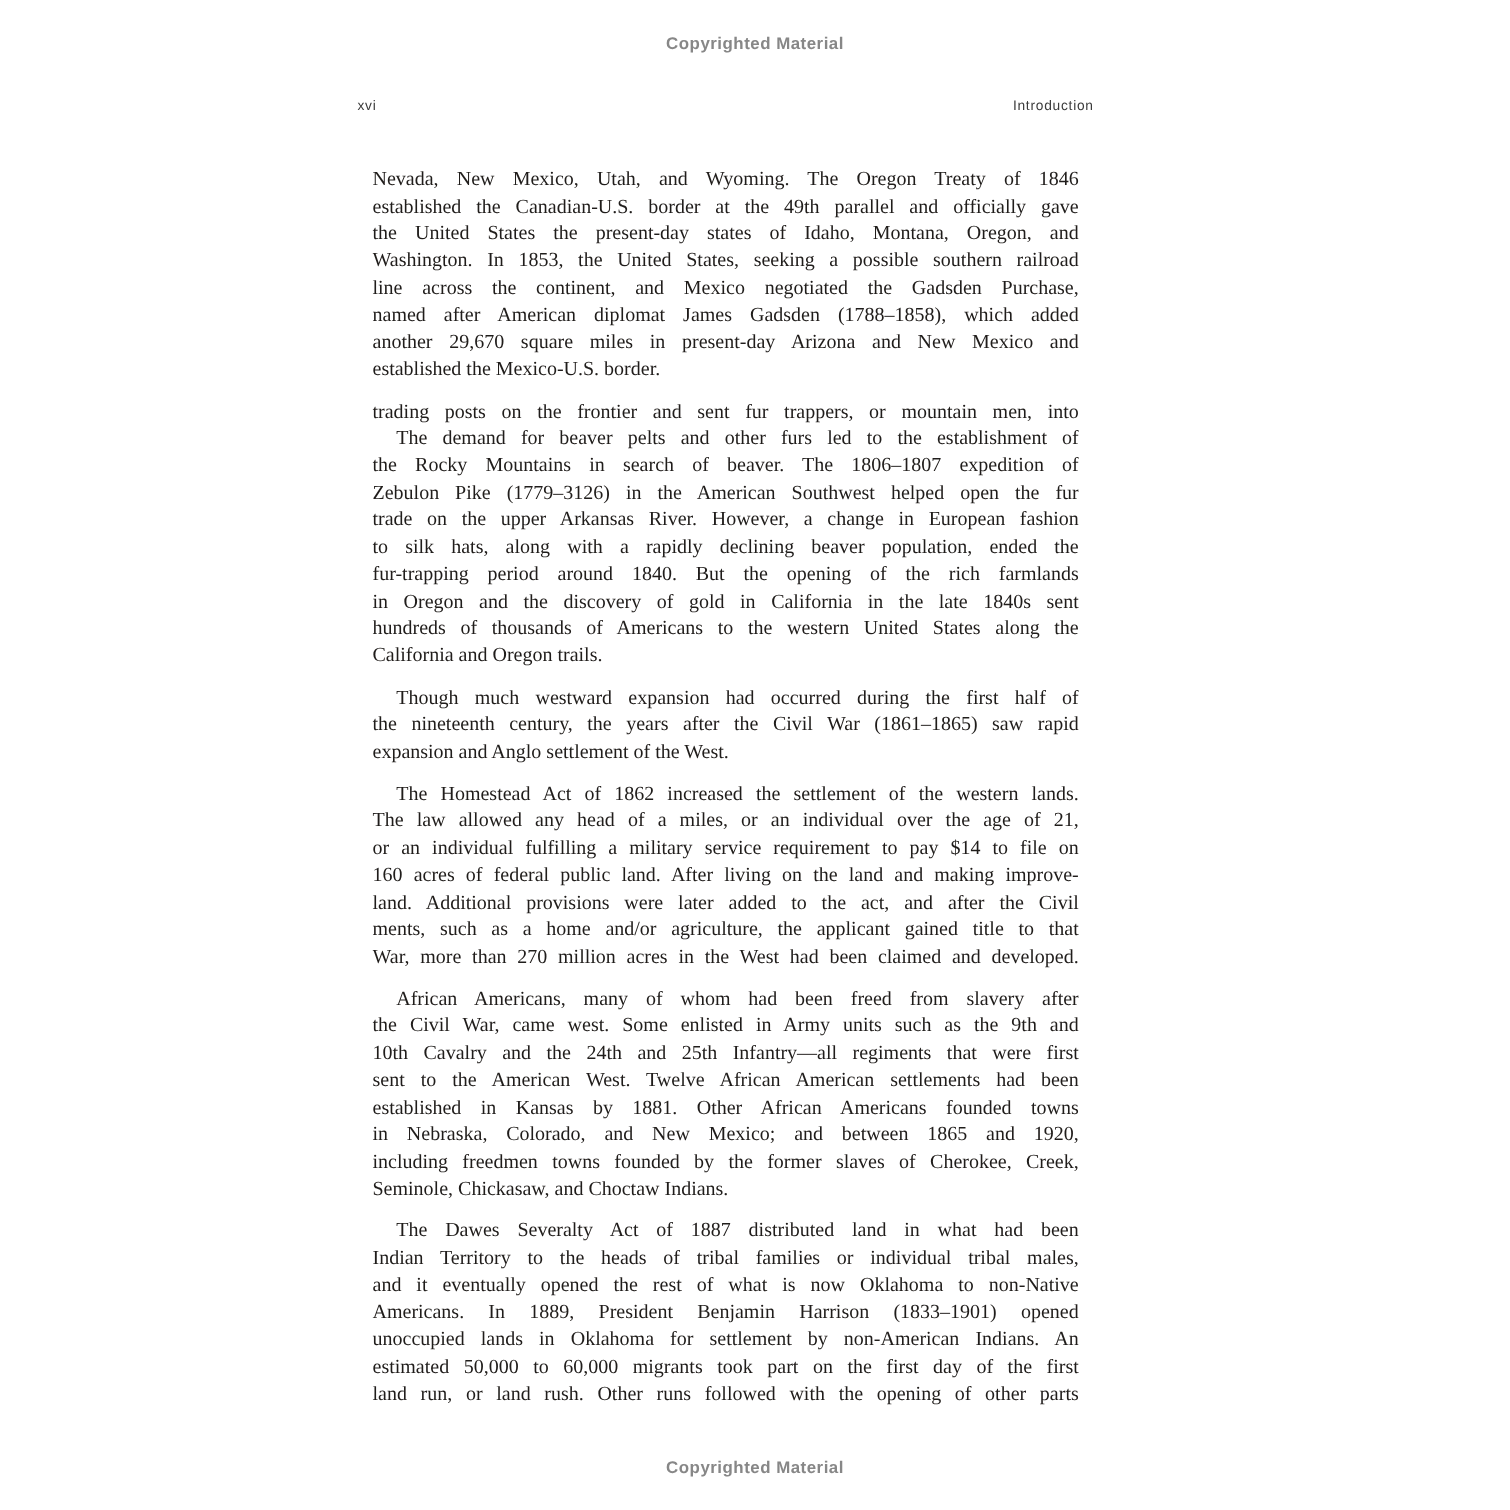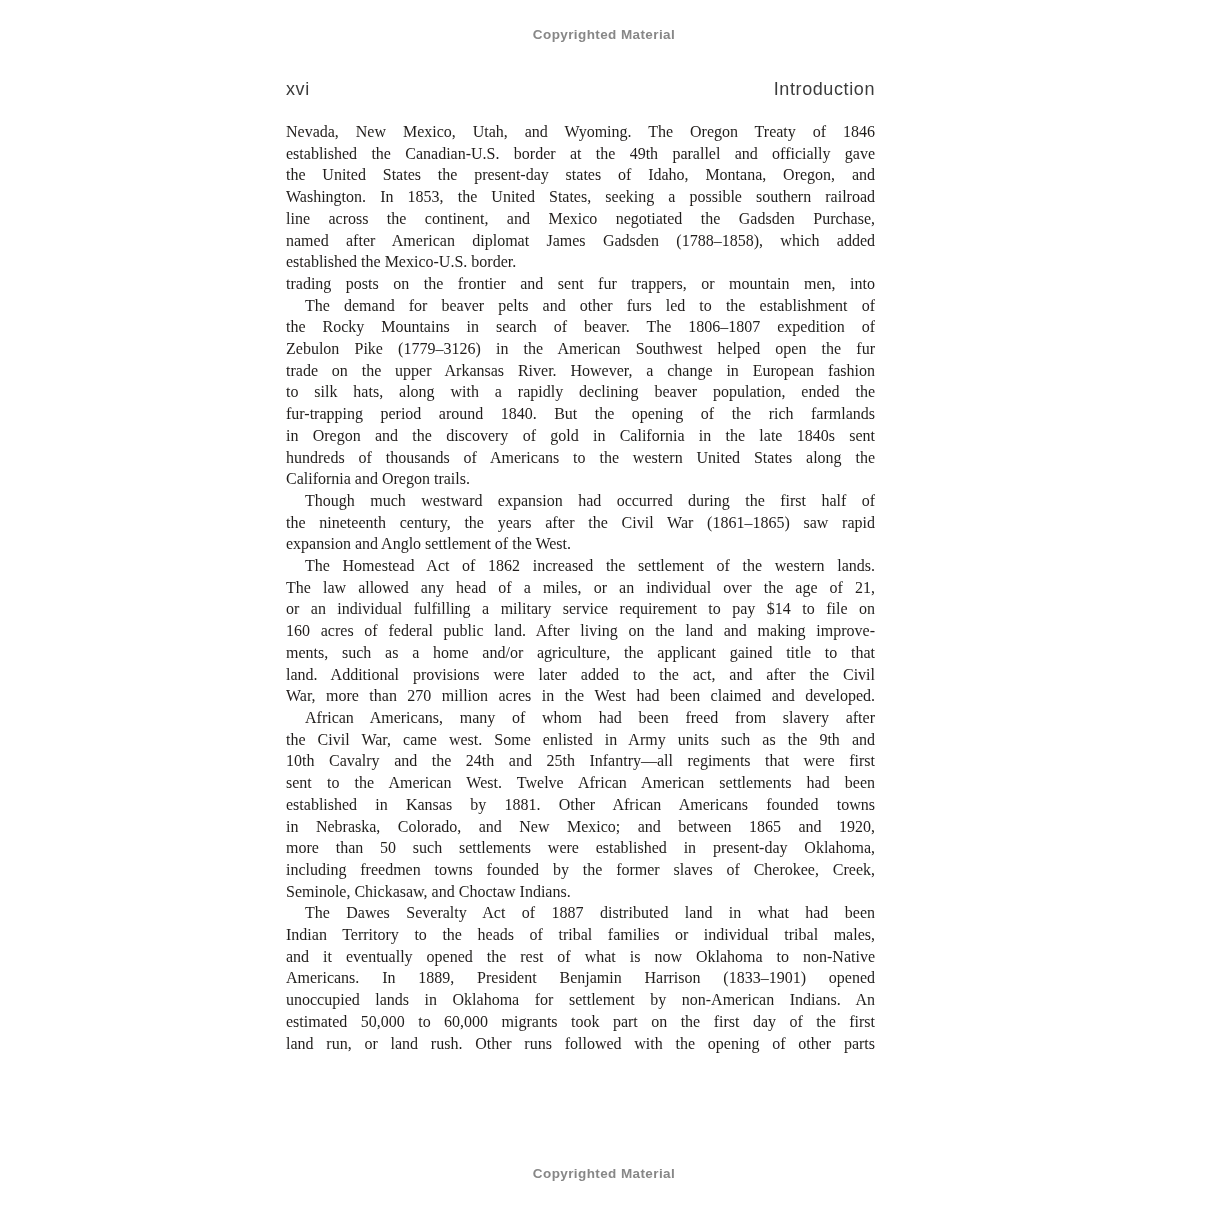--- a/index.html
+++ b/index.html
@@ -28,21 +28,21 @@
   }
   .copyright-top { top: 27px; }
   .copyright-bottom { top: 1166px; }
 
   .running-head {
     position: absolute;
     top: 79px;
     left: 286px;
     width: 589px;
     font-family: "Liberation Sans", sans-serif;
-    font-size: 18px;
+    font-size: 11px;
     letter-spacing: 0.6px;
     color: #3b3b3b;
   }
   .folio {
     position: absolute;
     left: 0;
     top: 0;
   }
   .running-title {
     display: block;
@@ -53,21 +53,21 @@
   .body-text {
     position: absolute;
     left: 286px;
     top: 121px;
     width: 589px;
     font-family: "Liberation Serif", serif;
     font-size: 16px;
     line-height: 21.7px;
     color: #201d1b;
   }
-  .para { margin: 0; padding: 0; }
+  .para { margin: 12px; padding: 0; }
   .line {
     text-align: justify;
     text-align-last: justify;
     white-space: normal;
     overflow: hidden;
   }
   .line.lastline {
     text-align-last: left;
   }
   .line.first-indent {
@@ -87,20 +87,21 @@
   </div>
 
   <div class="body-text">
       <div class="para">
         <div class="line">Nevada, New Mexico, Utah, and Wyoming. The Oregon Treaty of 1846</div>
         <div class="line">established the Canadian-U.S. border at the 49th parallel and officially gave</div>
         <div class="line">the United States the present-day states of Idaho, Montana, Oregon, and</div>
         <div class="line">Washington. In 1853, the United States, seeking a possible southern railroad</div>
         <div class="line">line across the continent, and Mexico negotiated the Gadsden Purchase,</div>
         <div class="line">named after American diplomat James Gadsden (1788–1858), which added</div>
+        <div class="line">another 29,670 square miles in present-day Arizona and New Mexico and</div>
         <div class="line lastline">established the Mexico-U.S. border.</div>
       </div>
       <div class="para">
         <div class="line">trading posts on the frontier and sent fur trappers, or mountain men, into</div>
         <div class="line first-indent">The demand for beaver pelts and other furs led to the establishment of</div>
         <div class="line">the Rocky Mountains in search of beaver. The 1806–1807 expedition of</div>
         <div class="line">Zebulon Pike (1779–3126) in the American Southwest helped open the fur</div>
         <div class="line">trade on the upper Arkansas River. However, a change in European fashion</div>
         <div class="line">to silk hats, along with a rapidly declining beaver population, ended the</div>
         <div class="line">fur-trapping period around 1840. But the opening of the rich farmlands</div>
@@ -111,32 +112,31 @@
       <div class="para">
         <div class="line first-indent">Though much westward expansion had occurred during the first half of</div>
         <div class="line">the nineteenth century, the years after the Civil War (1861–1865) saw rapid</div>
         <div class="line lastline">expansion and Anglo settlement of the West.</div>
       </div>
       <div class="para">
         <div class="line first-indent">The Homestead Act of 1862 increased the settlement of the western lands.</div>
         <div class="line">The law allowed any head of a miles, or an individual over the age of 21,</div>
         <div class="line">or an individual fulfilling a military service requirement to pay $14 to file on</div>
         <div class="line">160 acres of federal public land. After living on the land and making improve-</div>
+        <div class="line">land. Additional provisions were later added to the act, and after the Civil</div>
         <div class="line">ments, such as a home and/or agriculture, the applicant gained title to that</div>
-        <div class="line">land. Additional provisions were later added to the act, and after the Civil</div>
         <div class="line">War, more than 270 million acres in the West had been claimed and developed.</div>
       </div>
       <div class="para">
         <div class="line first-indent">African Americans, many of whom had been freed from slavery after</div>
         <div class="line">the Civil War, came west. Some enlisted in Army units such as the 9th and</div>
         <div class="line">10th Cavalry and the 24th and 25th Infantry—all regiments that were first</div>
         <div class="line">sent to the American West. Twelve African American settlements had been</div>
         <div class="line">established in Kansas by 1881. Other African Americans founded towns</div>
         <div class="line">in Nebraska, Colorado, and New Mexico; and between 1865 and 1920,</div>
-        <div class="line">more than 50 such settlements were established in present-day Oklahoma,</div>
         <div class="line">including freedmen towns founded by the former slaves of Cherokee, Creek,</div>
         <div class="line lastline">Seminole, Chickasaw, and Choctaw Indians.</div>
       </div>
       <div class="para">
         <div class="line first-indent">The Dawes Severalty Act of 1887 distributed land in what had been</div>
         <div class="line">Indian Territory to the heads of tribal families or individual tribal males,</div>
         <div class="line">and it eventually opened the rest of what is now Oklahoma to non-Native</div>
         <div class="line">Americans. In 1889, President Benjamin Harrison (1833–1901) opened</div>
         <div class="line">unoccupied lands in Oklahoma for settlement by non-American Indians. An</div>
         <div class="line">estimated 50,000 to 60,000 migrants took part on the first day of the first</div>

